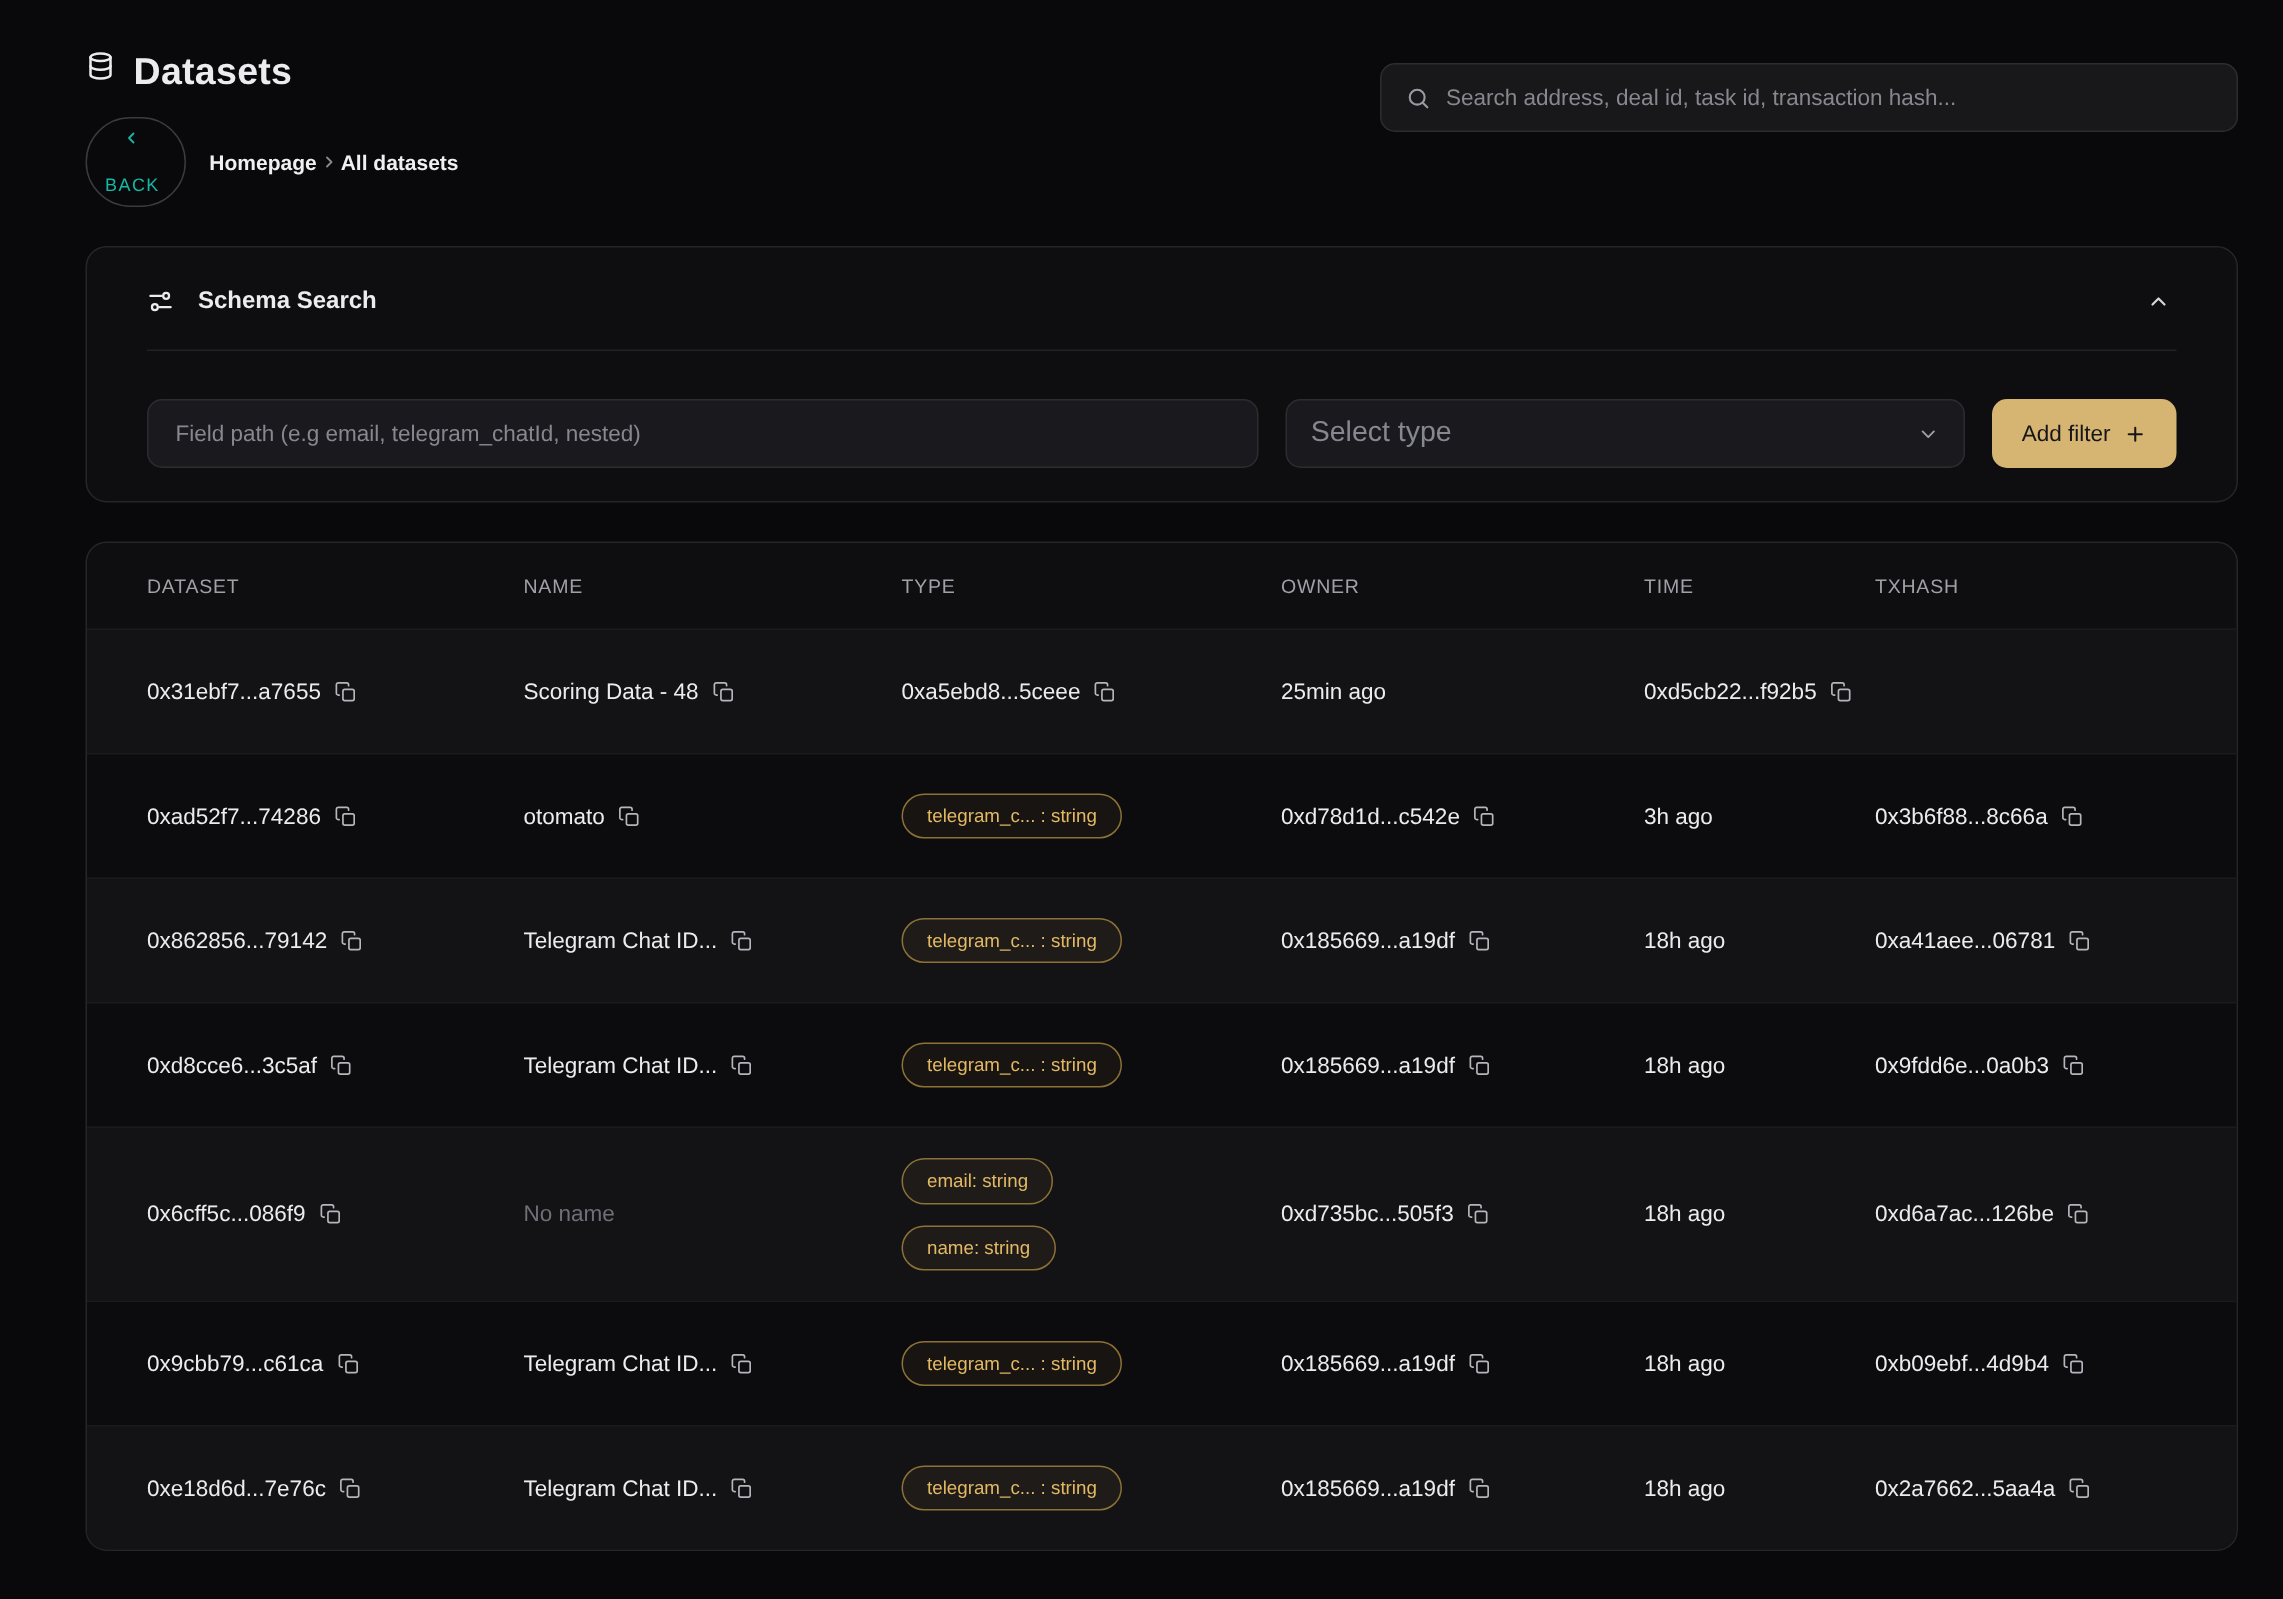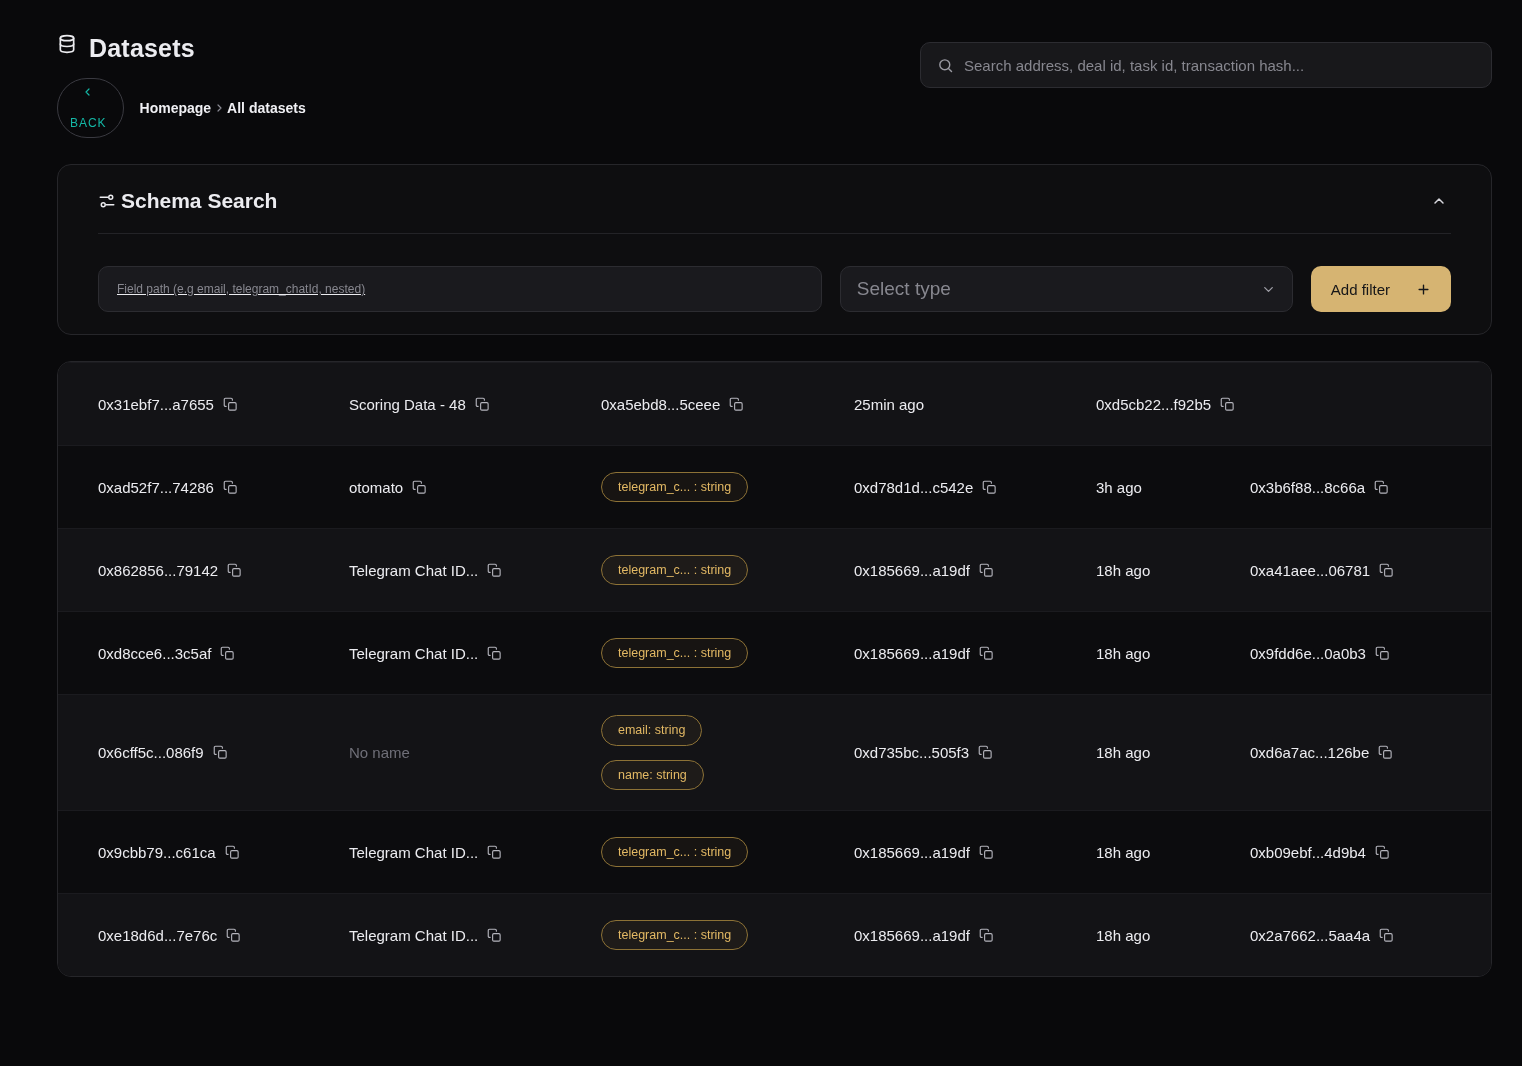--- a/index.html
+++ b/index.html
@@ -43,42 +43,42 @@
 
   
   .card {
     background:#0e0e10; border:1px solid #26262a; border-radius:14px;
     margin-top:26px;
   }
 
   
   .schema-card { padding:0 40px 22px; }
   .schema-head { display:flex; justify-content:space-between; align-items:center; padding-top:24px; }
-  .schema-title { display:flex; align-items:center; gap:5px; font-size:21px; font-weight:600; }
+  .schema-title { display:flex; align-items:center; gap:16px; font-size:16px; font-weight:600; }
   .schema-title .f-icon { display:inline-flex; color:#ececf0; }
   .collapse-btn { background:none; border:none; color:#d6d6dc; cursor:pointer; display:inline-flex; padding:4px; }
   .divider { border-top:1px solid #232327; margin-top:20px; }
   .schema-controls { display:flex; gap:18px; margin-top:32px; }
   .field-input {
     flex:1; height:46px; background:#1a1a1e; border:1px solid #2c2c31; border-radius:10px;
-    color:#ececf0; font-family:inherit; font-size:12px; padding:0 18px; outline:none;text-decoration:underline;
+    color:#ececf0; font-family:inherit; font-size:15px; padding:0 18px; outline:none;
   }
   .field-input::placeholder { color:#87878f; }
   .type-select {
     width:453px; height:46px; flex-shrink:0;
     background:#1a1a1e; border:1px solid #2c2c31; border-radius:10px;
     display:flex; align-items:center; justify-content:space-between;
     padding:0 16px; color:#87878f; font-size:19px; cursor:pointer;
   }
   .type-select .chev { display:inline-flex; color:#a0a0a8; }
   .add-filter {
     height:46px; flex-shrink:0; padding:0 20px;
     background:#d6b472; border:none; border-radius:10px;
     color:#161618; font-family:inherit; font-size:15px; font-weight:500;
-    display:inline-flex; align-items:center; gap:26px; cursor:pointer;
+    display:inline-flex; align-items:center; gap:9px; cursor:pointer;
   }
 
   
   .table-card { overflow:hidden; padding:0; }
   .trow {
     display:grid;
     grid-template-columns:251px 252px 253px 242px 154px 1fr;
     align-items:center;
     padding:0 32px 0 40px;
   }
@@ -188,20 +188,28 @@
         <span style="display:inline-flex;">
           <svg width="15" height="15" viewBox="0 0 24 24" fill="none" stroke="currentColor" stroke-width="2.2" stroke-linecap="round">
               <path d="M12 5v14M5 12h14"></path>
             </svg>
         </span>
       </button>
     </div>
   </section>
 
   <section class="card table-card">
+    <div class="trow thead">
+      <div>DATASET</div>
+      <div>NAME</div>
+      <div>TYPE</div>
+      <div>OWNER</div>
+      <div>TIME</div>
+      <div>TXHASH</div>
+    </div>
     <div id="table-body">
   <div class="trow body-row odd">
     <div class="cell">
       <span class="val">0x31ebf7...a7655</span>
       <button class="copy">
         <svg width="15" height="15" viewBox="0 0 24 24" fill="none" stroke="currentColor" stroke-width="1.8" stroke-linecap="round" stroke-linejoin="round">
                 <rect x="9" y="9" width="12" height="12" rx="2"></rect>
                 <path d="M5 15H4a2 2 0 0 1-2-2V4a2 2 0 0 1 2-2h9a2 2 0 0 1 2 2v1"></path>
               </svg>
       </button>

